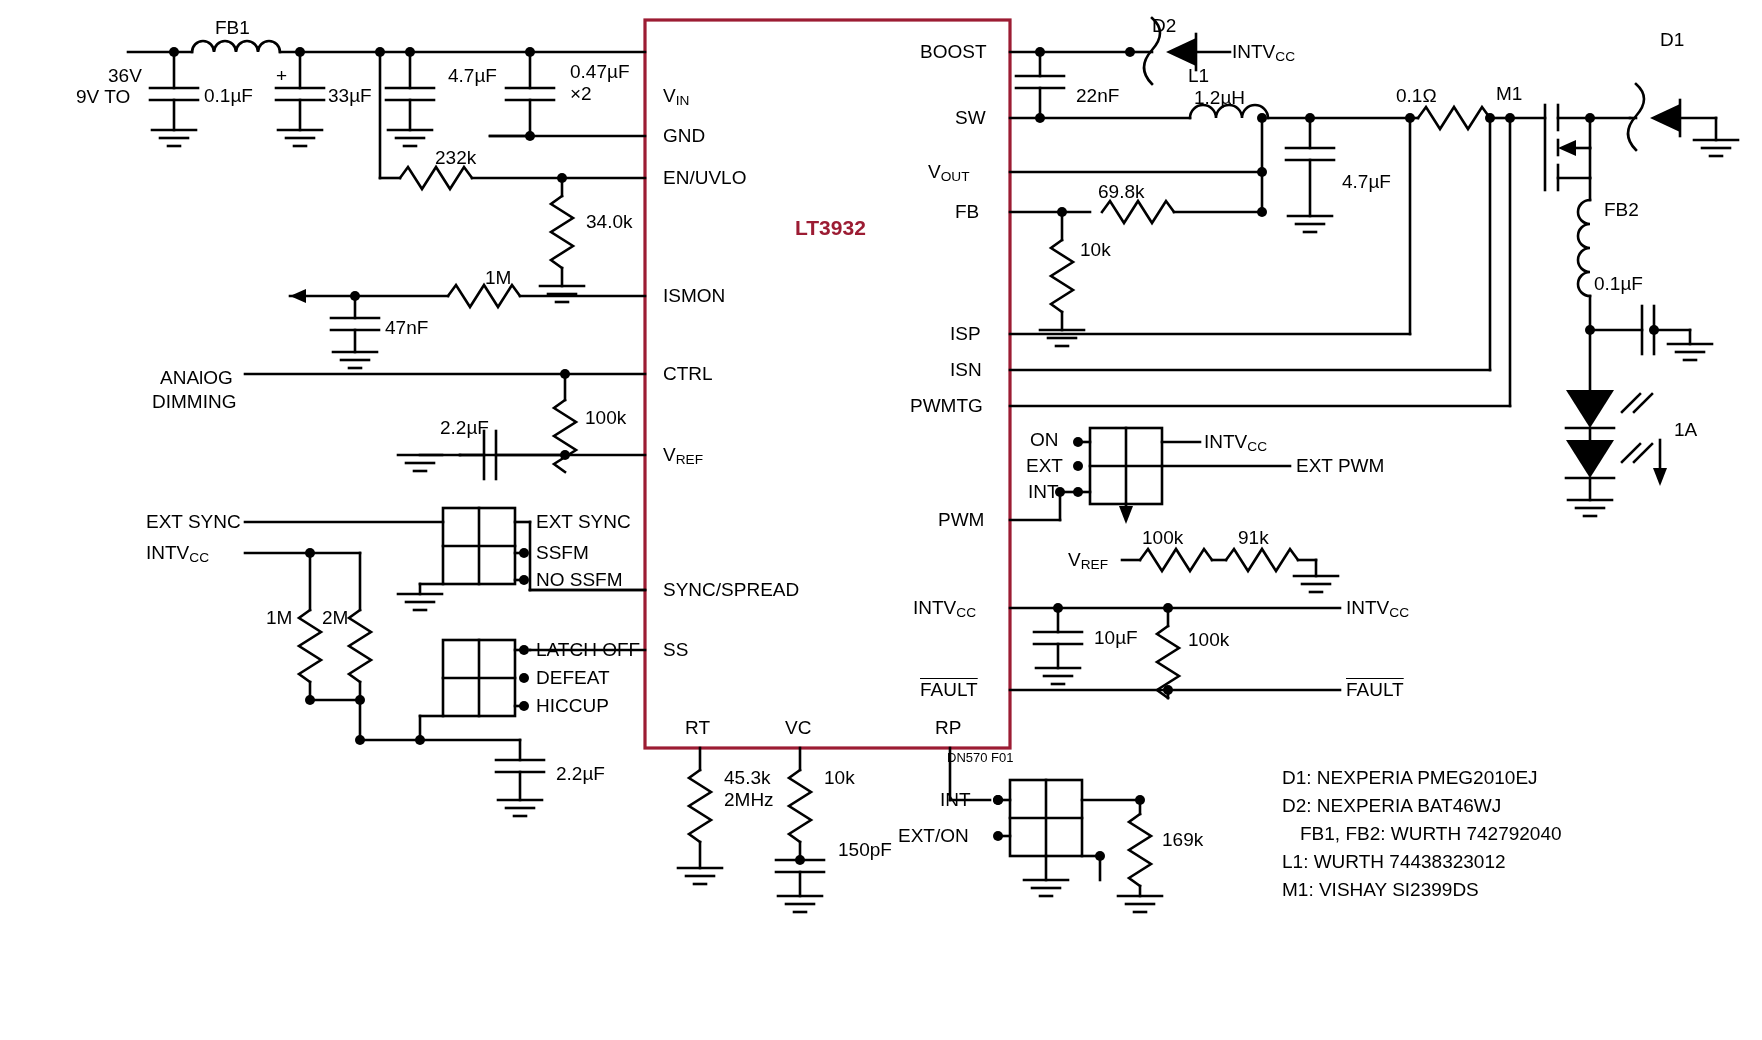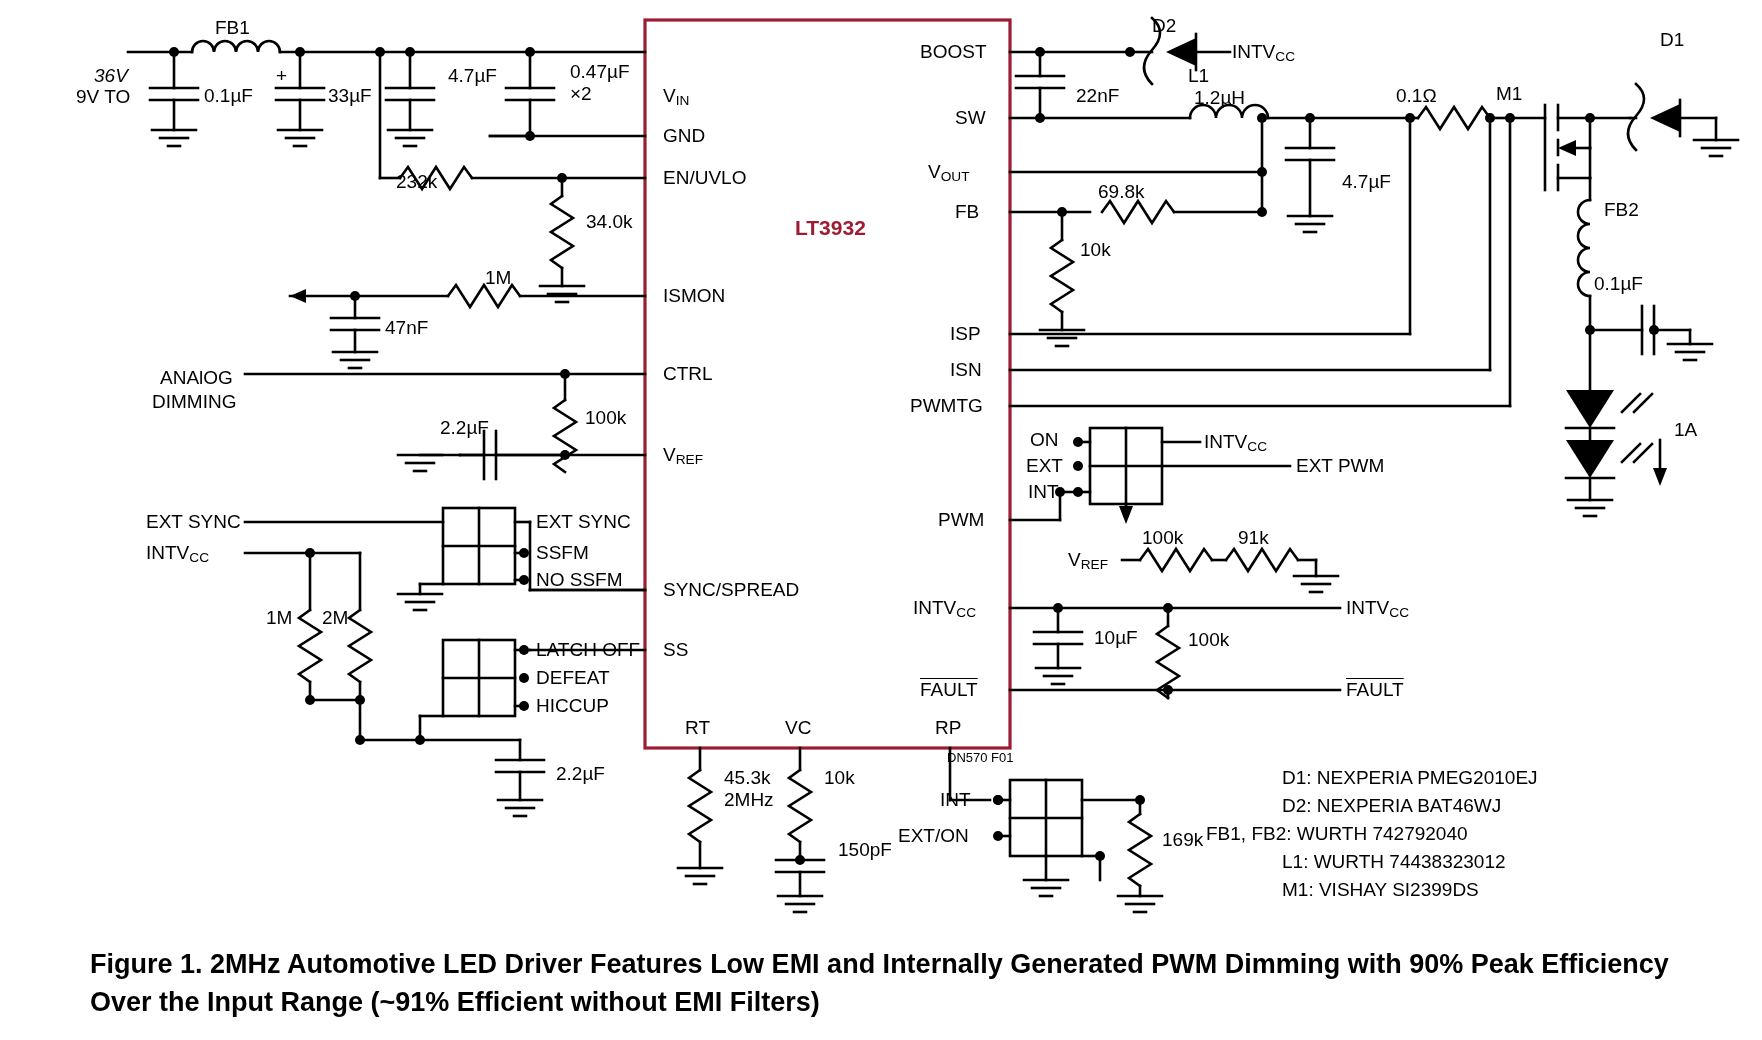--- a/index.html
+++ b/index.html
@@ -442,29 +442,29 @@
 <div class="lbl" style="left:938px;top:510px;">PWM</div>
 <div class="lbl" style="left:913px;top:598px;">INTV<span class="sub">CC</span></div>
 <div class="lbl ovl" style="left:920px;top:680px;">FAULT</div>
 
 <div class="lbl" style="left:685px;top:718px;">RT</div>
 <div class="lbl" style="left:785px;top:718px;">VC</div>
 <div class="lbl" style="left:935px;top:718px;">RP</div>
 <div class="lbl tiny" style="left:947px;top:748px;">DN570 F01</div>
 
 <div class="lbl" style="left:76px;top:42px;margin-top:45px;">9V TO</div>
-<div class="lbl" style="left:94px;top:66px;font-style:italic;">36V</div>
+<div class="lbl" style="left:108px;top:66px;">36V</div>
 <div class="lbl" style="left:215px;top:18px;">FB1</div>
 <div class="lbl" style="left:204px;top:86px;">0.1µF</div>
 <div class="lbl" style="left:276px;top:66px;">+</div>
 <div class="lbl" style="left:328px;top:86px;">33µF</div>
 <div class="lbl" style="left:448px;top:66px;">4.7µF</div>
 <div class="lbl" style="left:570px;top:62px;">0.47µF</div>
 <div class="lbl" style="left:570px;top:84px;">×2</div>
-<div class="lbl" style="left:396px;top:148px;margin-top:24px;">232k</div>
+<div class="lbl" style="left:435px;top:148px;">232k</div>
 <div class="lbl" style="left:586px;top:212px;">34.0k</div>
 <div class="lbl" style="left:485px;top:268px;">1M</div>
 <div class="lbl" style="left:385px;top:318px;">47nF</div>
 <div class="lbl" style="left:160px;top:368px;">ANAlOG</div>
 <div class="lbl" style="left:152px;top:392px;">DIMMING</div>
 <div class="lbl" style="left:440px;top:418px;">2.2µF</div>
 <div class="lbl" style="left:585px;top:408px;">100k</div>
 <div class="lbl" style="left:146px;top:512px;">EXT SYNC</div>
 <div class="lbl" style="left:146px;top:543px;">INTV<span class="sub">CC</span></div>
 <div class="lbl" style="left:536px;top:512px;">EXT SYNC</div>
@@ -510,19 +510,18 @@
 <div class="lbl" style="left:1238px;top:528px;">91k</div>
 
 <div class="lbl" style="left:1013px;top:598px;"></div>
 <div class="lbl" style="left:1094px;top:628px;">10µF</div>
 <div class="lbl" style="left:1188px;top:630px;">100k</div>
 <div class="lbl" style="left:1346px;top:598px;">INTV<span class="sub">CC</span></div>
 <div class="lbl ovl" style="left:1346px;top:680px;">FAULT</div>
 
 <div class="lbl" style="left:1282px;top:768px;">D1: NEXPERIA PMEG2010EJ</div>
 <div class="lbl" style="left:1282px;top:796px;">D2: NEXPERIA BAT46WJ</div>
-<div class="lbl" style="left:1206px;top:824px;text-align:right;">FB1, FB2: WURTH 742792040</div>
+<div class="lbl" style="left:1300px;top:824px;text-align:right;">FB1, FB2: WURTH 742792040</div>
 <div class="lbl" style="left:1282px;top:852px;">L1: WURTH 74438323012</div>
 <div class="lbl" style="left:1282px;top:880px;">M1: VISHAY SI2399DS</div>
 
-<div class="caption">Figure 1. 2MHz Automotive LED Driver Features Low EMI and Internally Generated PWM Dimming with 90% Peak Efficiency Over the Input Range (~91% Efficient without EMI Filters)</div>
 
 </div>
 
 </body></html>

